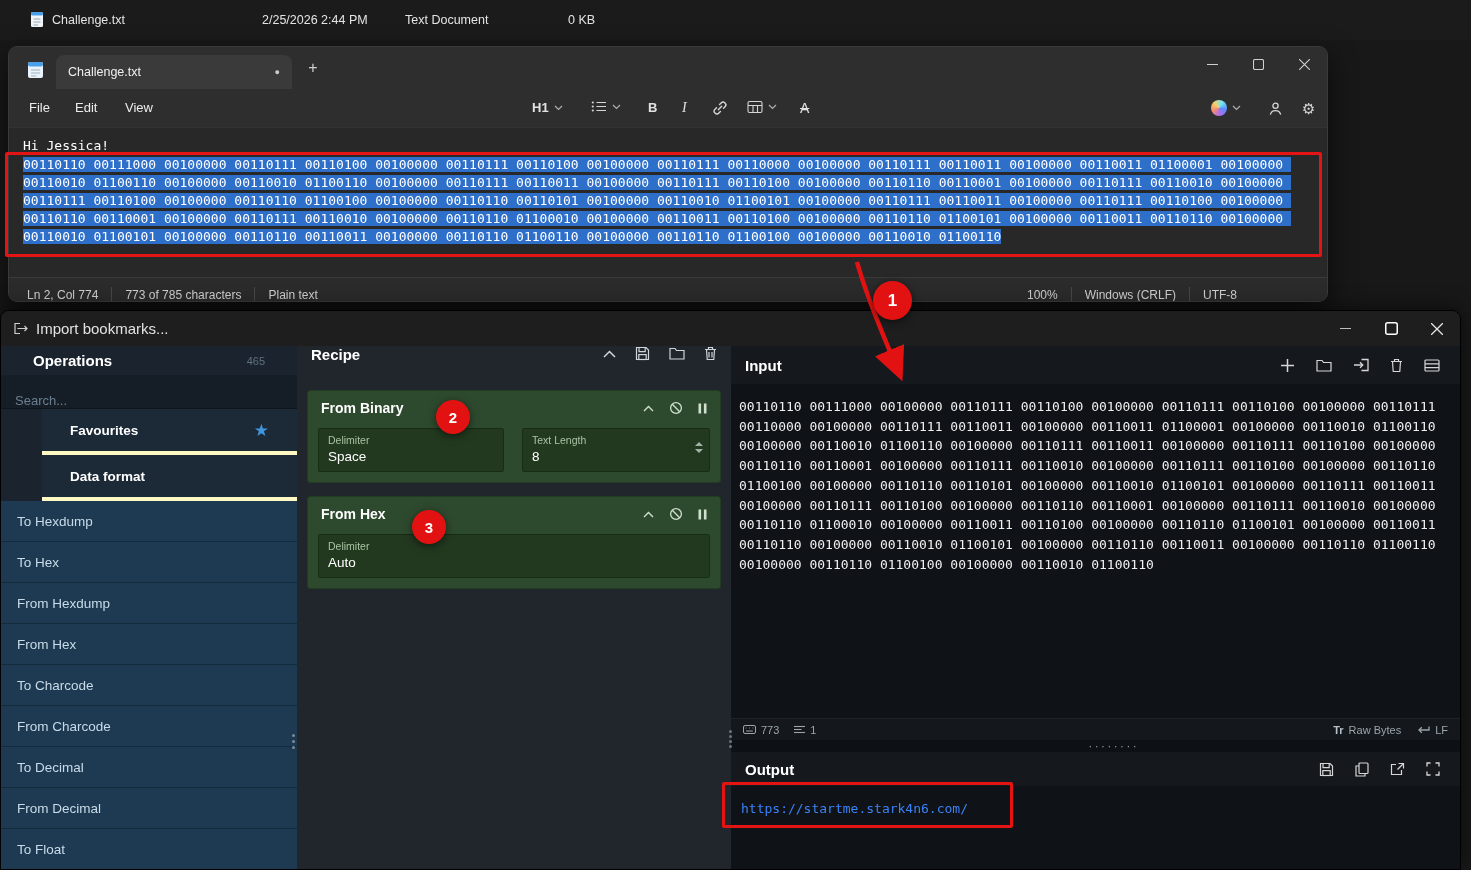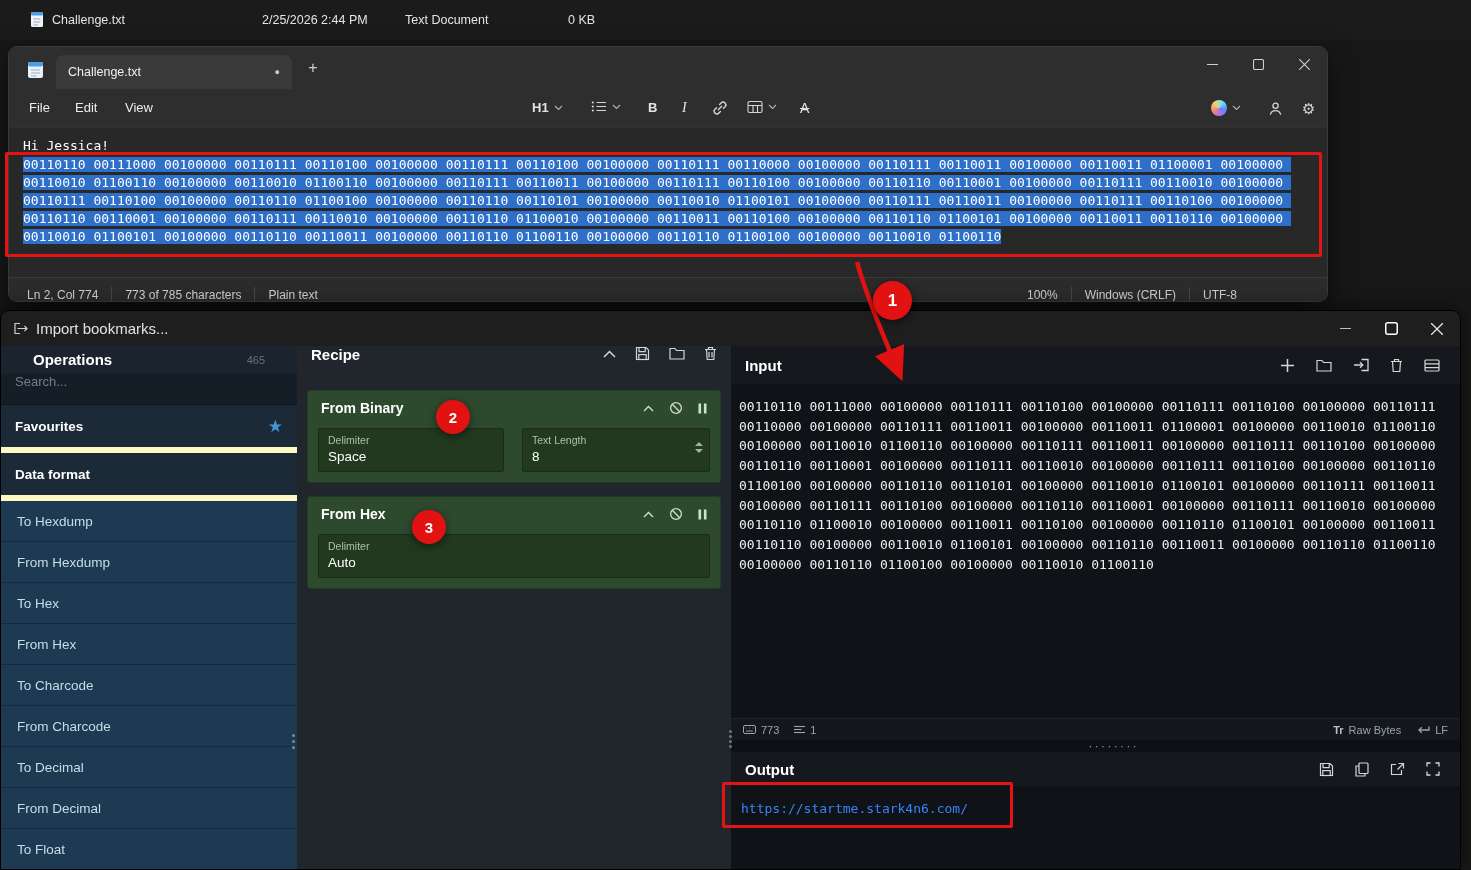--- a/index.html
+++ b/index.html
@@ -49,25 +49,25 @@
   #cc-titlebar{height:35px;background:#1e1e1e;display:flex;align-items:center;}
   #cc-import{display:flex;align-items:center;gap:8px;margin-left:12px;font-size:15px;color:#e2e2e2;}
   .ccbtn{width:46px;height:35px;display:flex;align-items:center;justify-content:center;}
   #cc-body{display:flex;height:524px;}
 
   
   #cc-ops{width:296px;background:#1b242e;display:flex;flex-direction:column;position:relative;flex:none;}
   .ops-header{height:38px;display:flex;align-items:center;padding:0 32px;}
   .ops-header .t{font-weight:bold;font-size:15px;color:#ffffff;}
   .ops-header .badge-count{margin-left:auto;font-size:11px;color:#5f7181;}
-  .ops-search{height:42px;background:#151e27;border-bottom:1px solid #0e151c;display:flex;align-items:flex-start;}
+  .ops-search{height:42px;background:#151e27;border-bottom:1px solid #0e151c;display:flex;align-items:flex-end;}
   .ops-search input{background:transparent;border:none;outline:none;width:100%;padding:0 14px;font-size:13px;color:#cfd8e0;font-family:"Liberation Sans",sans-serif;}
   .ops-search input::placeholder{color:#6d7f8f;}
-  .ops-cat{height:42px;background:#1c2936;border-bottom:6px solid #fef9c3;display:flex;align-items:center;
-           padding:0 14px;font-weight:bold;font-size:13.5px;color:#ffffff;flex:none;}
+  .ops-cat{height:42px;background:#1c2936;border-bottom:4px solid #fef9c3;display:flex;align-items:center;
+           padding:0 28px;font-weight:bold;font-size:13.5px;color:#ffffff;flex:none;margin-left:41px;}
   .ops-cat .star{margin-left:auto;color:#4196db;font-size:17px;font-family:"DejaVu Sans",sans-serif;}
   .ops-item{height:41px;background:#1d3a52;border-bottom:1px solid #142b3e;display:flex;align-items:center;
             padding:0 16px;font-size:13.5px;color:#c9dbe8;flex:none;box-sizing:border-box;}
   .ops-scrolldots{position:absolute;right:2px;top:388px;display:flex;flex-direction:column;gap:3px;}
   .ops-scrolldots i{width:3px;height:3px;border-radius:50%;background:#7c8b97;}
 
   
   #cc-recipe{width:434px;background:#20262b;display:flex;flex-direction:column;flex:none;}
   .rec-header{height:38px;display:flex;align-items:flex-start;padding:0 14px;}
   .rec-header .t{font-weight:bold;font-size:15px;color:#ffffff;}
@@ -311,22 +311,22 @@
         <input placeholder="Search..." style="">
       </div>
       <div class="ops-cat">
         <span>Favourites</span>
         <span class="star">★</span>
       </div>
       <div class="ops-cat">
         <span>Data format</span>
       </div>
       <div class="ops-item">To Hexdump</div>
+      <div class="ops-item">To Hex</div>
       <div class="ops-item">From Hexdump</div>
-      <div class="ops-item">To Hex</div>
       <div class="ops-item">From Hex</div>
       <div class="ops-item">To Charcode</div>
       <div class="ops-item">From Charcode</div>
       <div class="ops-item">To Decimal</div>
       <div class="ops-item">From Decimal</div>
       <div class="ops-item">To Float</div>
       <div class="ops-scrolldots">
           <i></i>
           <i></i>
           <i></i>

